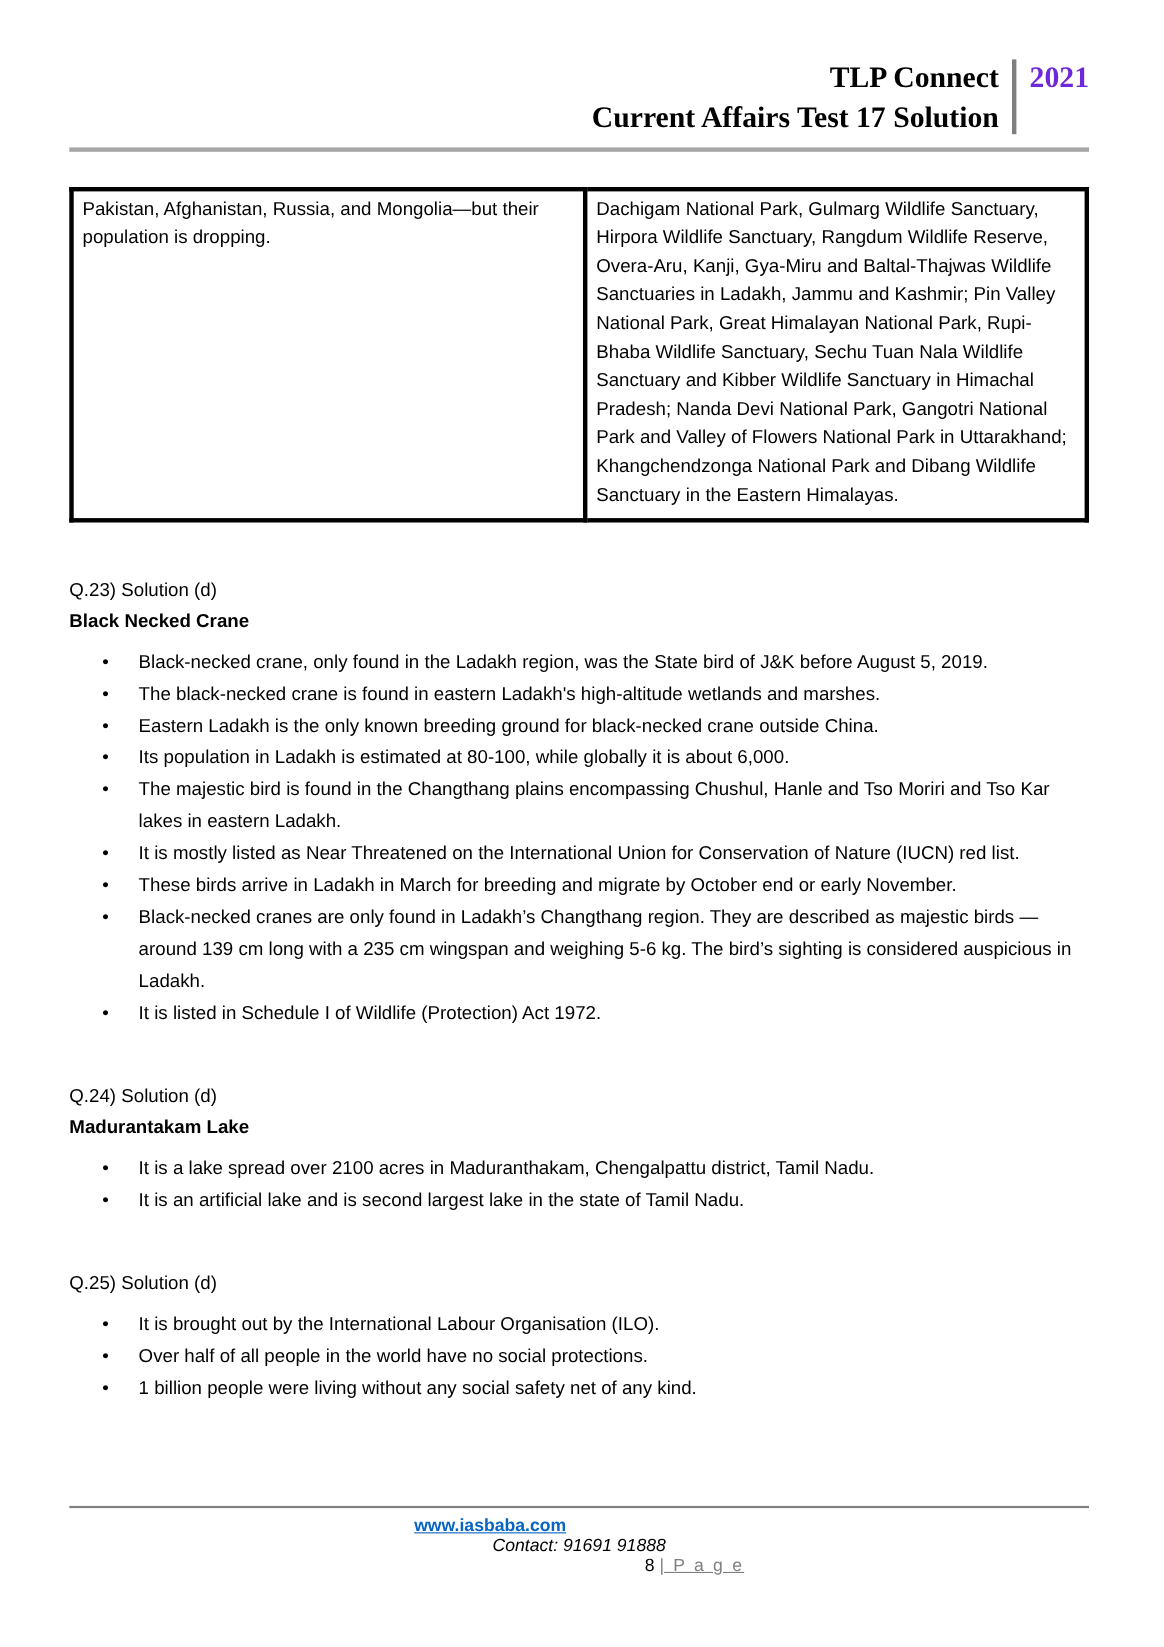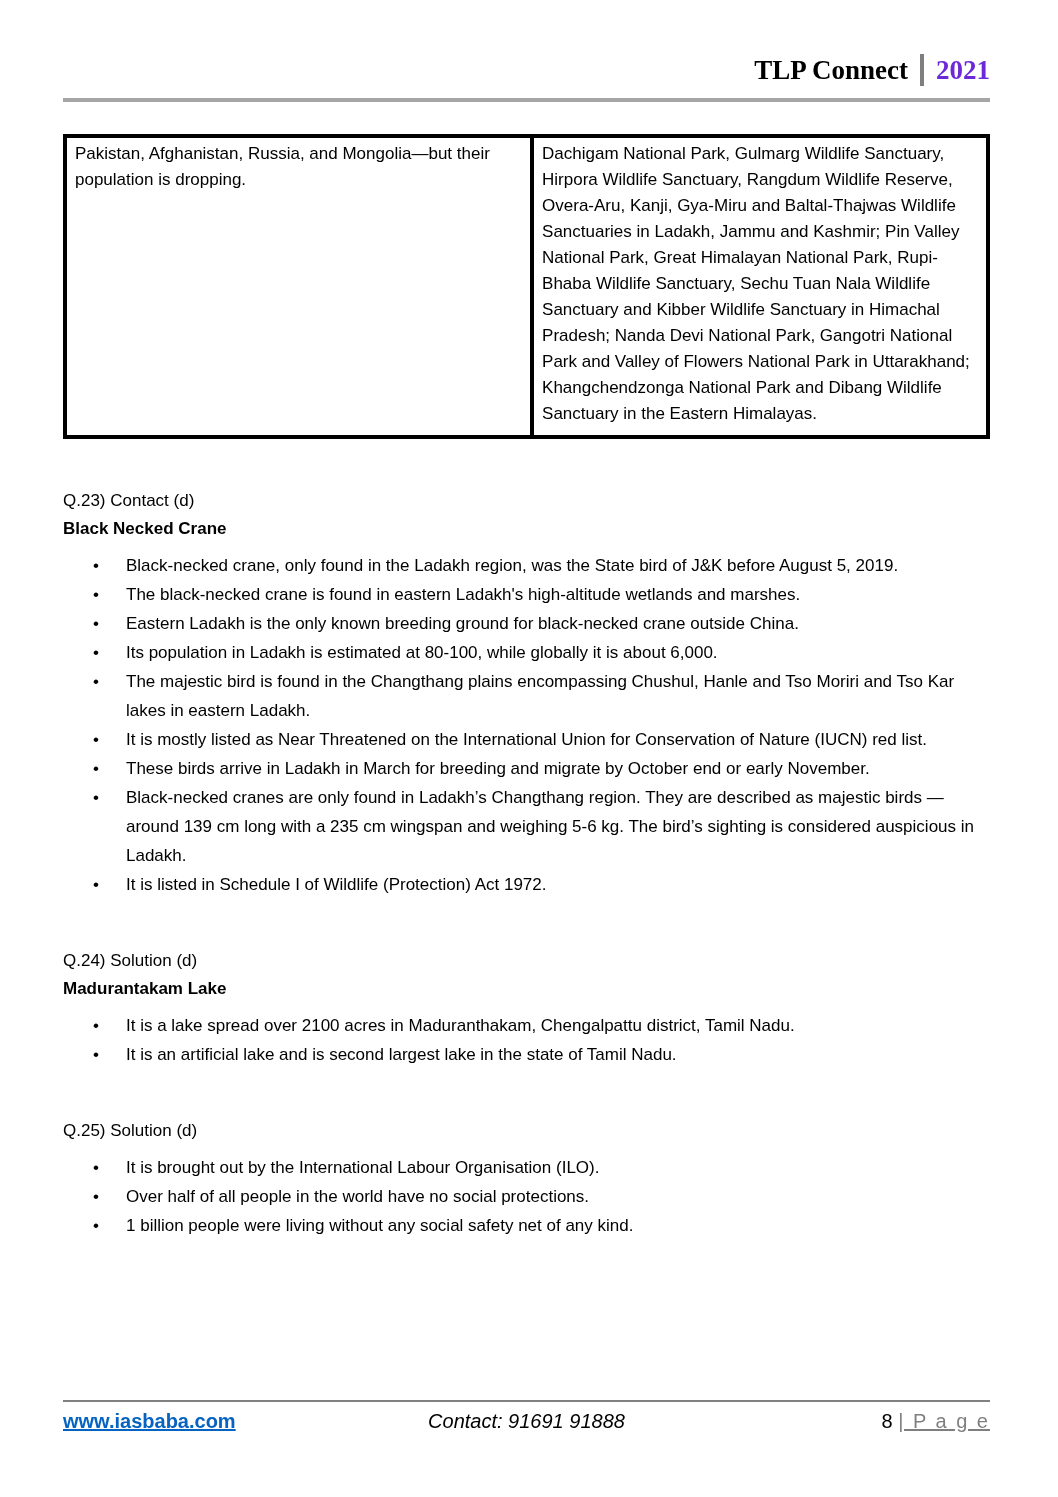--- a/index.html
+++ b/index.html
@@ -95,21 +95,22 @@
   
   .footer { margin-top: auto; }
   .footer-rule {
     height: 2px;
     background: #808080;
   }
   .footer-row {
     display: flex;
     align-items: center;
     margin-top: 8px;
-    font-size: 20px;
+    font-size: 16px;
+    flex-direction: column;
   }
   .footer-left  { width: 300px; }
   .footer-center { flex: 1; text-align: center; font-style: italic; }
   .footer-right { width: 300px; text-align: right; }
   .footer-link {
     color: #0563c1;
     font-weight: 700;
     text-decoration: underline;
     cursor: pointer;
   }
@@ -117,37 +118,38 @@
   .page-label  { color: #7f7f7f; letter-spacing: 2px; text-decoration: underline; }
 </style>
 </head>
 <body>
 
 <div class="page">
 
   <header class="header">
     <div class="header-titles">
       <div>TLP Connect</div>
+      <div>Current Affairs Test 17 Solution</div>
     </div>
     <div class="header-divider"></div>
     <div class="header-year">2021</div>
   </header>
   <div class="header-rule"></div>
 
   <table class="info-table">
     <tbody>
       <tr>
         <td class="cell-left">Pakistan, Afghanistan, Russia, and Mongolia—but their population is dropping.</td>
         <td class="cell-right">Dachigam National Park, Gulmarg Wildlife Sanctuary, Hirpora Wildlife Sanctuary, Rangdum Wildlife Reserve, Overa-Aru, Kanji, Gya-Miru and Baltal-Thajwas Wildlife Sanctuaries in Ladakh, Jammu and Kashmir; Pin Valley National Park, Great Himalayan National Park, Rupi-Bhaba Wildlife Sanctuary, Sechu Tuan Nala Wildlife Sanctuary and Kibber Wildlife Sanctuary in Himachal Pradesh; Nanda Devi National Park, Gangotri National Park and Valley of Flowers National Park in Uttarakhand; Khangchendzonga National Park and Dibang Wildlife Sanctuary in the Eastern Himalayas.</td>
       </tr>
     </tbody>
   </table>
 
   <section class="qsection qsection-first">
-    <div class="q-heading">Q.23) Contact (d)</div>
+    <div class="q-heading">Q.23) Solution (d)</div>
     <div class="q-subheading">Black Necked Crane</div>
     <div class="bullets">
       <div class="bullet">
         <span class="bullet-dot">•</span>
         <span class="bullet-text">Black-necked crane, only found in the Ladakh region, was the State bird of J&amp;K before August 5, 2019.</span>
       </div>
       <div class="bullet">
         <span class="bullet-dot">•</span>
         <span class="bullet-text">The black-necked crane is found in eastern Ladakh's high-altitude wetlands and marshes.</span>
       </div>

